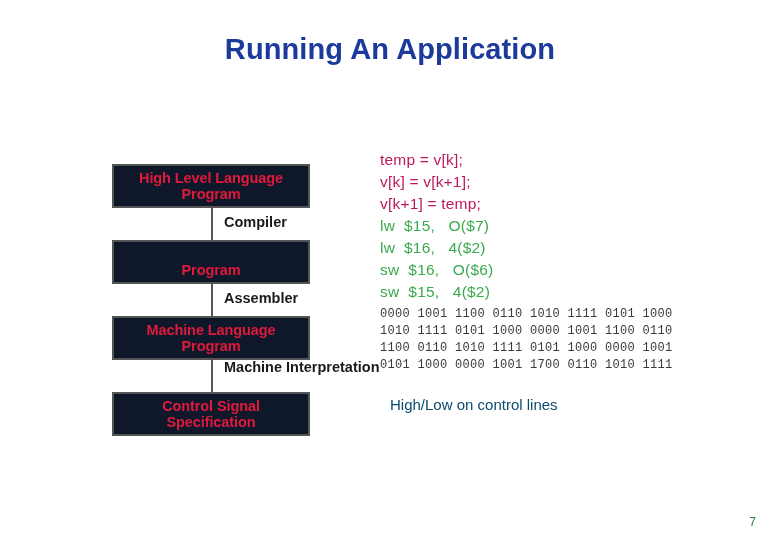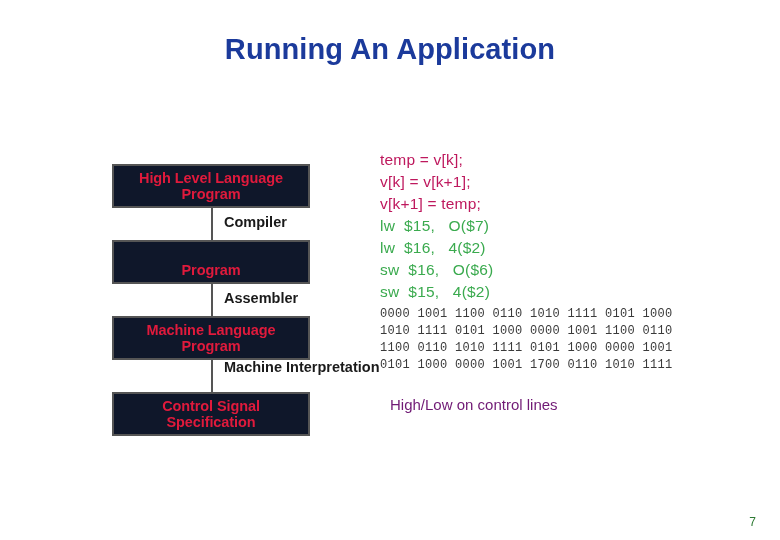--- a/index.html
+++ b/index.html
@@ -121,21 +121,21 @@
     letter-spacing: 0.3px;
   }
   #binary-block {
     margin-top: 3px;
   }
   #control-lines-note {
     margin-top: 22px;
     margin-left: 10px;
     font-family: "Liberation Sans", sans-serif;
     font-size: 15px;
-    color: #701a75;
+    color: #0c4a6e;
     white-space: nowrap;
   }
 
   
   #page-number {
     position: absolute;
     right: 24px;
     bottom: 11px;
     font-family: "Liberation Sans", sans-serif;
     font-size: 12px;

